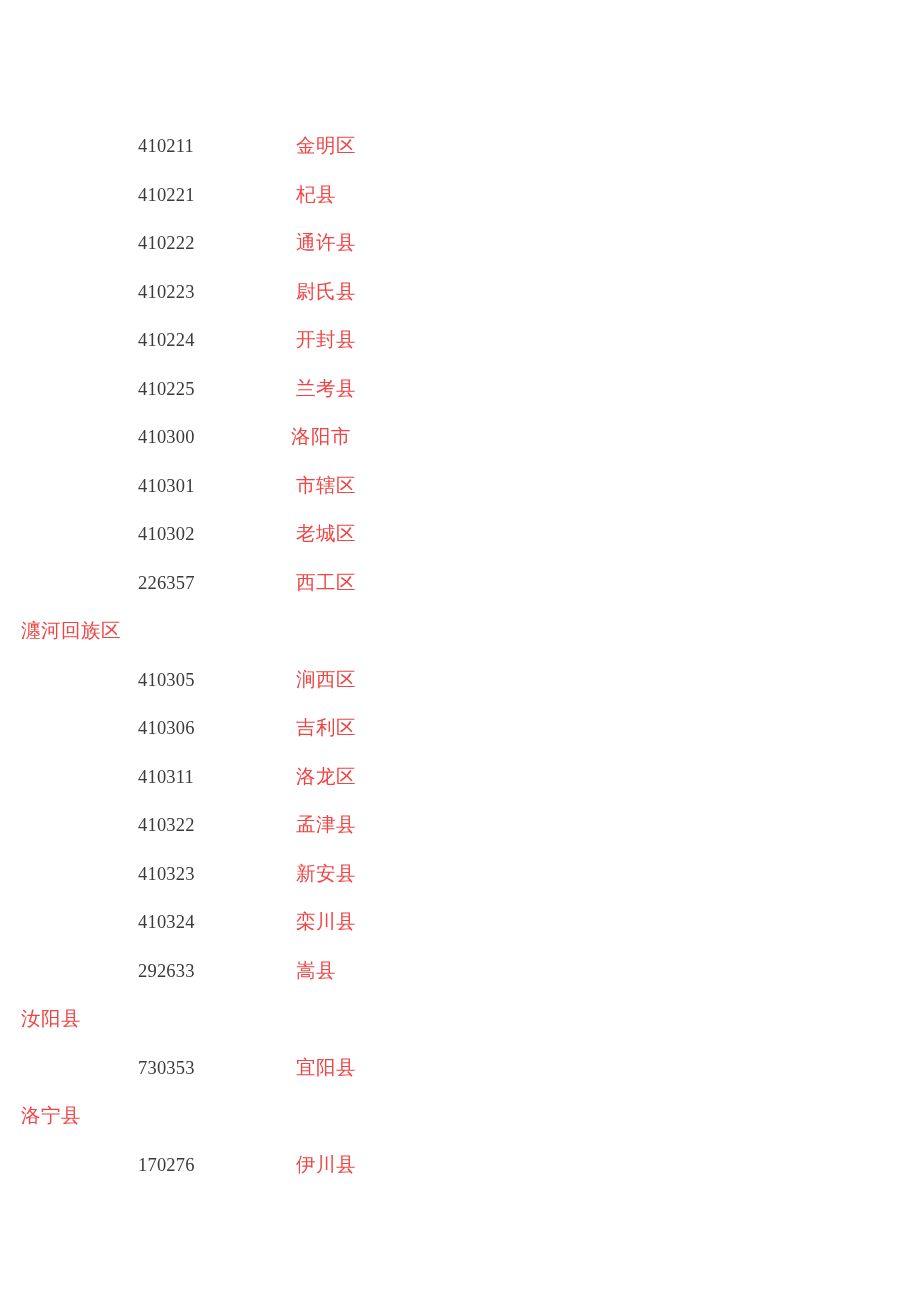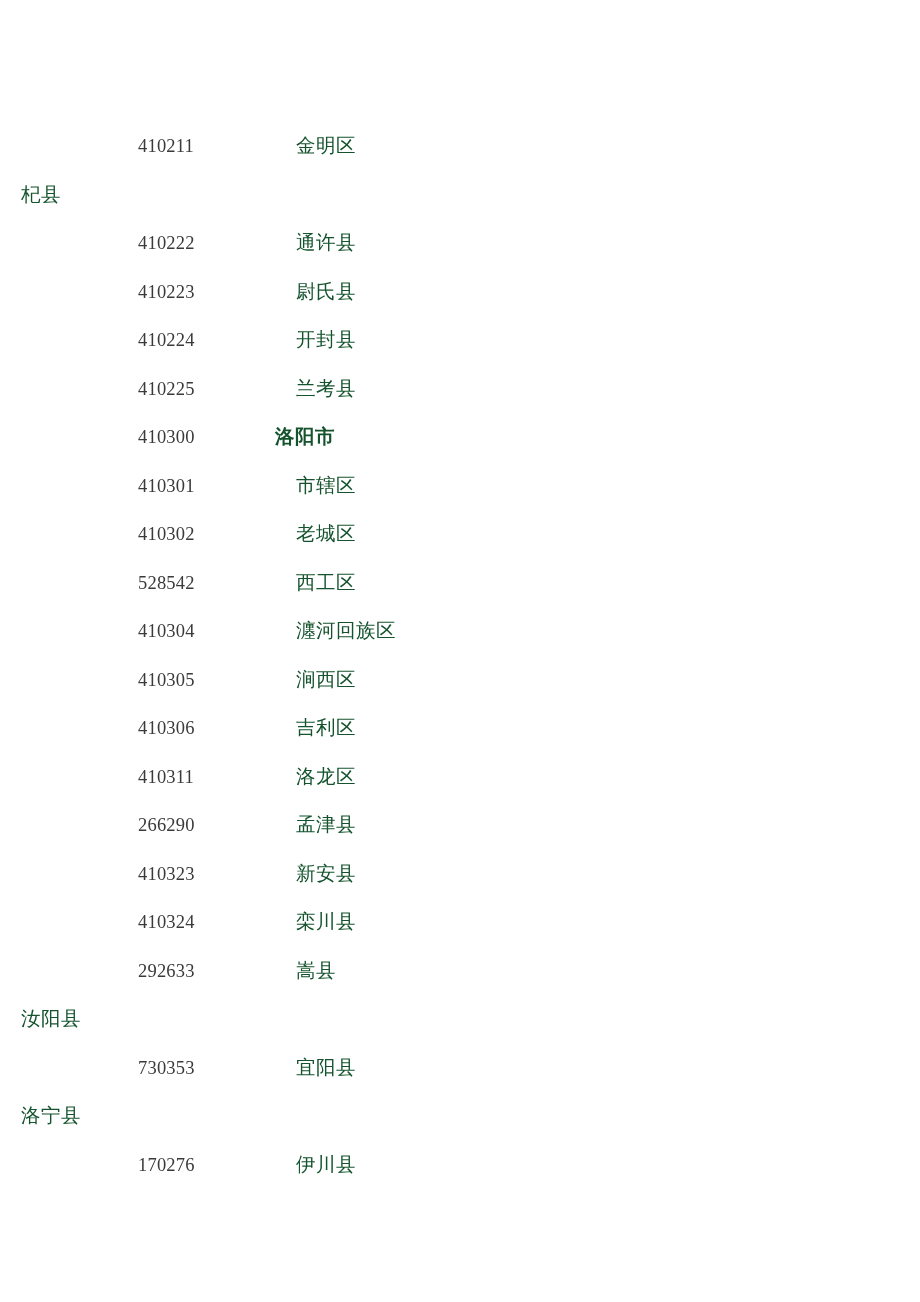--- a/index.html
+++ b/index.html
@@ -47,44 +47,44 @@
     font-size: 18.5px;
     letter-spacing: 0.2px;
     color: #3a3a3a;
   }
 
   .row-name {
     flex: 0 0 auto;
     font-family: "Liberation Serif", "DejaVu Serif", serif;
     font-size: 19.5px;
     letter-spacing: 0.5px;
-    color: #14532d;
+    color: #ef4444;
   }
 
   
   .code-row.level-city .row-name {
-    margin-left: 0px;
-    font-weight: bold;
+    margin-left: 16px;
   }
 
   .code-row.level-county .row-name {
     margin-left: 21px;
   }
 </style>
 </head>
 <body>
 
 <div class="page">
   <div class="code-list">
 
   <div class="code-row level-county">
         <span class="row-code">410211</span>
         <span class="row-name">金明区</span>
       </div>
       <div class="code-row level-county">
+        <span class="row-code">410221</span>
         <span class="row-name">杞县</span>
       </div>
       <div class="code-row level-county">
         <span class="row-code">410222</span>
         <span class="row-name">通许县</span>
       </div>
       <div class="code-row level-county">
         <span class="row-code">410223</span>
         <span class="row-name">尉氏县</span>
       </div>
@@ -102,41 +102,40 @@
       </div>
       <div class="code-row level-county">
         <span class="row-code">410301</span>
         <span class="row-name">市辖区</span>
       </div>
       <div class="code-row level-county">
         <span class="row-code">410302</span>
         <span class="row-name">老城区</span>
       </div>
       <div class="code-row level-county">
-        <span class="row-code">528542</span>
+        <span class="row-code">226357</span>
         <span class="row-name">西工区</span>
       </div>
       <div class="code-row level-county">
-        <span class="row-code">410304</span>
         <span class="row-name">瀍河回族区</span>
       </div>
       <div class="code-row level-county">
         <span class="row-code">410305</span>
         <span class="row-name">涧西区</span>
       </div>
       <div class="code-row level-county">
         <span class="row-code">410306</span>
         <span class="row-name">吉利区</span>
       </div>
       <div class="code-row level-county">
         <span class="row-code">410311</span>
         <span class="row-name">洛龙区</span>
       </div>
       <div class="code-row level-county">
-        <span class="row-code">266290</span>
+        <span class="row-code">410322</span>
         <span class="row-name">孟津县</span>
       </div>
       <div class="code-row level-county">
         <span class="row-code">410323</span>
         <span class="row-name">新安县</span>
       </div>
       <div class="code-row level-county">
         <span class="row-code">410324</span>
         <span class="row-name">栾川县</span>
       </div>

